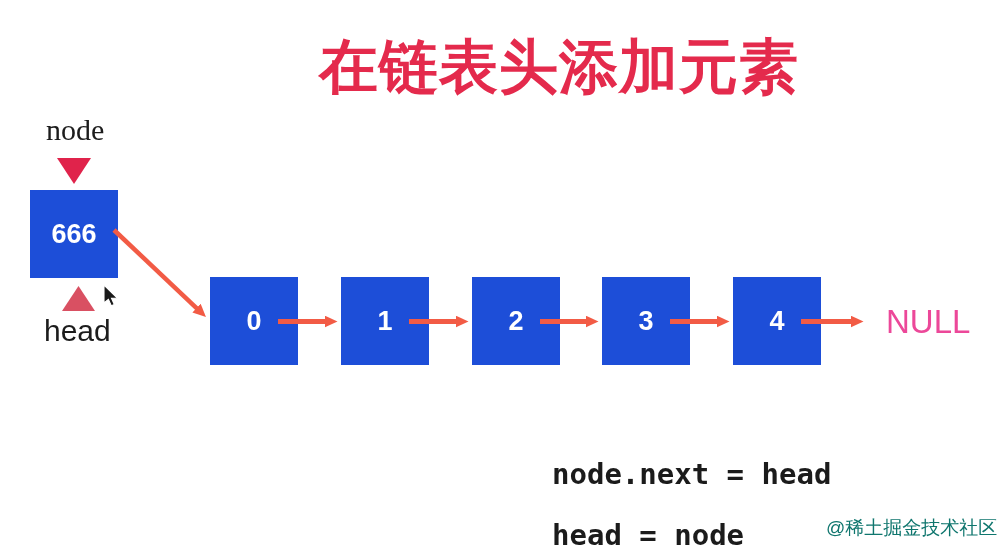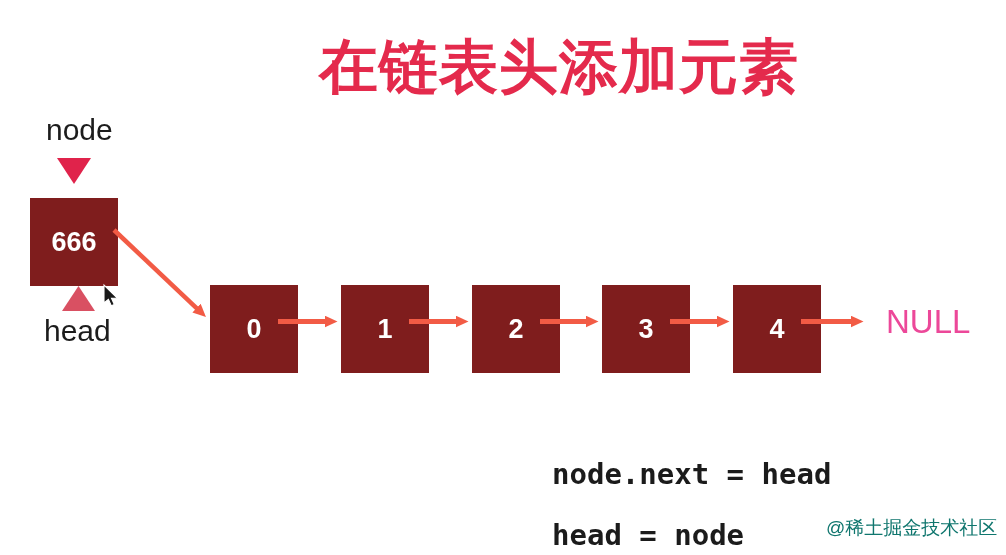--- a/index.html
+++ b/index.html
@@ -25,34 +25,33 @@
     letter-spacing: 1px;
     white-space: nowrap;
     margin-left: 36px;
   }
   .ptr-label {
     position: absolute;
     font-size: 30px;
     color: #1c1c1c;
     white-space: nowrap;
   }
-  .label-node { left: 46px; top: 113px; }
+  .label-node { left: 46px; top: 113px; font-family: Liberation Serif, serif; }
   .label-head { left: 44px; top: 314px; }
   .node-box {
     position: absolute;
     width: 88px;
     height: 88px;
-    background: #7f1d1d;
+    background: #1d4ed8;
     display: flex;
     align-items: center;
     justify-content: center;
     color: #ffffff;
     font-size: 27px;
     font-weight: 700;
-    margin-top: 8px;
   }
   .box-new  { left: 30px;  top: 190px; }
   .box-n0   { left: 210px; top: 277px; }
   .box-n1   { left: 341px; top: 277px; }
   .box-n2   { left: 472px; top: 277px; }
   .box-n3   { left: 602px; top: 277px; }
   .box-n4   { left: 733px; top: 277px; }
   .null-label {
     position: absolute;
     left: 886px;

